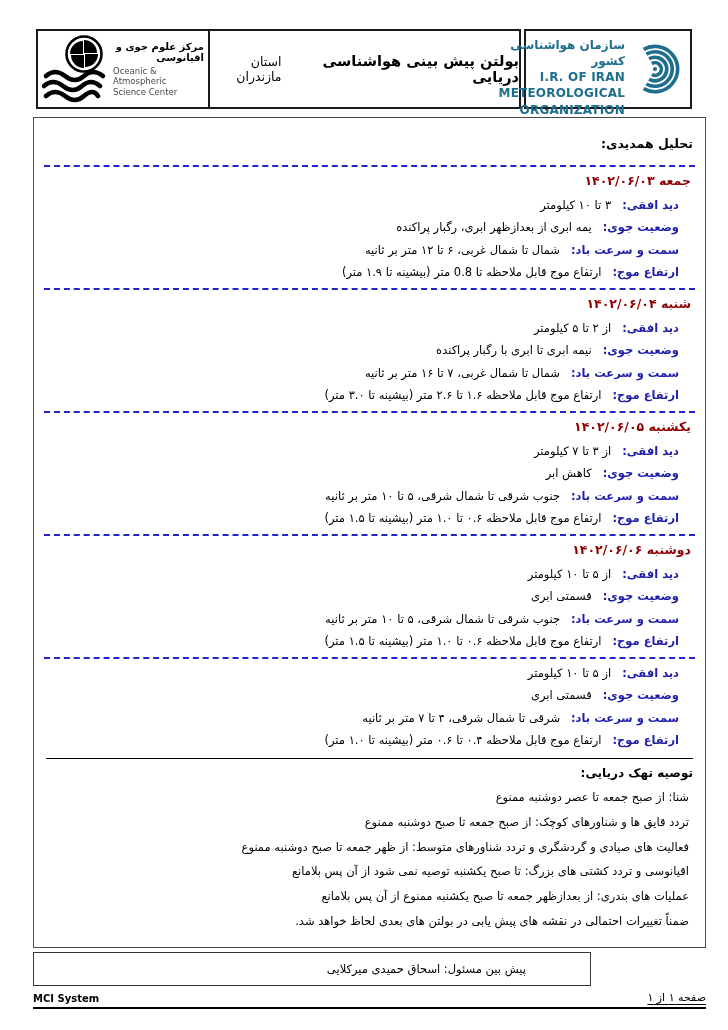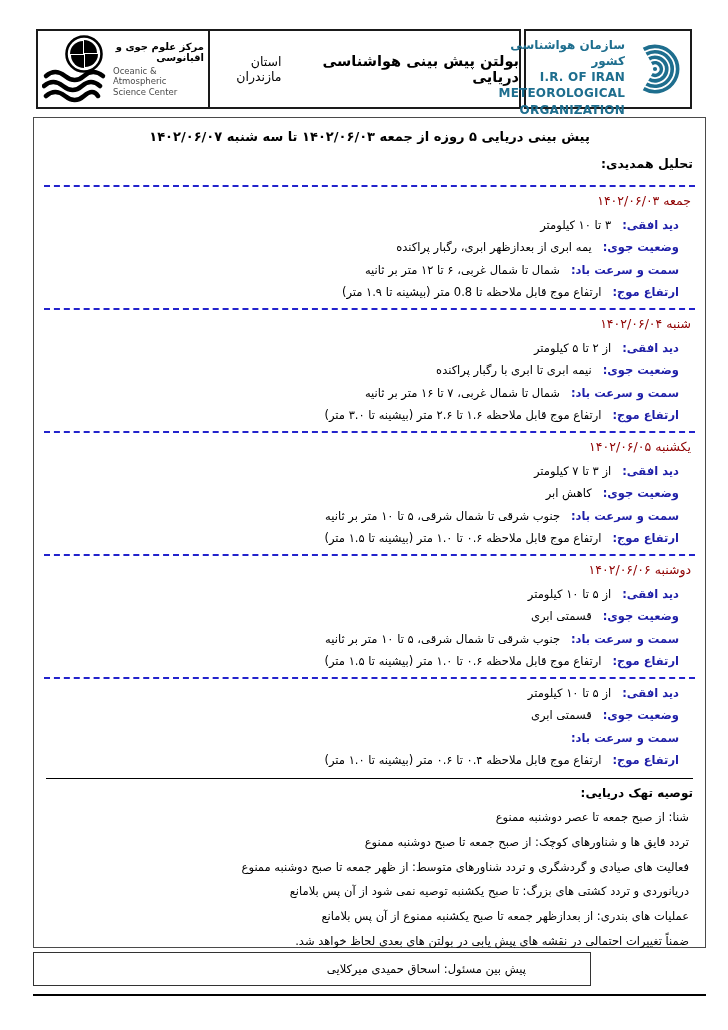--- a/index.html
+++ b/index.html
@@ -24,21 +24,21 @@
   .irimo-fa{font-size:12px;font-weight:bold;line-height:1.3;}
   .irimo-en{font-size:12px;font-weight:bold;line-height:1.35;letter-spacing:.2px;}
   
   .main-box{
     position:absolute;top:117px;left:33px;width:673px;height:831px;box-sizing:border-box;
     border:1.5px solid #4a4a4a;padding:6px 10px 0 10px;direction:rtl;background:#fff;
   }
   .bulletin-title{text-align:center;font-weight:bold;font-size:13px;margin-top:5px;}
   .synoptic{text-align:right;font-weight:bold;font-size:12.5px;margin:12px 2px 14px;}
   .dotted-sep{border-top:2px dashed #2323cc;height:0;margin:7px 0 6px;}
-  .day-title{color:#8f0000;font-weight:normal;font-size:12.5px;margin:5px 4px 9px;}
+  .day-title{color:#8f0000;font-weight:bold;font-size:12.5px;margin:5px 4px 9px;}
   .frow{display:flex;gap:11px;margin:0 16px 5px 0;font-size:11.5px;line-height:1.5;}
   .flabel{color:#1f1fa8;font-weight:bold;white-space:nowrap;}
   .fval{color:#000;}
   .solid-sep{border-top:1.5px solid #000;height:0;margin:9px 2px 7px;}
   .advisory-heading{font-weight:bold;font-size:12px;text-align:right;margin:3px 2px 9px;}
   .advisory-line{font-size:11.5px;text-align:right;margin:0 6px 7.5px 0;line-height:1.5;}
   
   .forecaster-box{
     position:absolute;top:952px;left:33px;width:558px;height:34px;box-sizing:border-box;
     border:1.5px solid #333;direction:rtl;display:flex;align-items:center;background:#fff;
@@ -99,21 +99,20 @@
           <path d="M25.5 21.8 A13 13 0 1 1 25.5 44.3"></path>
           <path d="M28.5 27 A7 7 0 1 1 28.5 39.1"></path>
         </g>
         <circle cx="32" cy="33" r="2.3" fill="#1e6e8e"></circle>
       </svg>
     </span>
   </div>
 </div>
 
 <div class="main-box">
-  <div class="bulletin-title">پیش بینی دریایی ۵ روزه از جمعه ۱۴۰۲/۰۶/۰۳ تا سه شنبه ۱۴۰۲/۰۶/۰۷</div>
   <div class="synoptic">تحلیل همدیدی:</div>
   <div class="dotted-sep"></div>
 
   <section>
     <div class="day-title">جمعه ۱۴۰۲/۰۶/۰۳</div>
     <div class="frow">
       <span class="flabel">دید افقی:</span>
       <span class="fval">۳ تا ۱۰ کیلومتر</span>
     </div>
     <div class="frow">
@@ -198,36 +197,41 @@
     <div class="frow">
       <span class="flabel">دید افقی:</span>
       <span class="fval">از ۵ تا ۱۰ کیلومتر</span>
     </div>
     <div class="frow">
       <span class="flabel">وضعیت جوی:</span>
       <span class="fval">قسمتی ابری</span>
     </div>
     <div class="frow">
       <span class="flabel">سمت و سرعت باد:</span>
+      <span class="fval">شرقی تا شمال شرقی، ۴ تا ۷ متر بر ثانیه</span>
     </div>
     <div class="frow">
       <span class="flabel">ارتفاع موج:</span>
       <span class="fval">ارتفاع موج قابل ملاحظه ۰.۴ تا ۰.۶ متر (بیشینه تا ۱.۰ متر)</span>
     </div>
   </section>
 
   <div class="solid-sep"></div>
   <div class="advisory-heading">توصیه تهک دریایی:</div>
   <div class="advisory-line">شنا: از صبح جمعه تا عصر دوشنبه ممنوع</div>
   <div class="advisory-line">تردد قایق ها و شناورهای کوچک: از صبح جمعه تا صبح دوشنبه ممنوع</div>
   <div class="advisory-line">فعالیت های صیادی و گردشگری و تردد شناورهای متوسط:  از ظهر جمعه تا صبح دوشنبه ممنوع</div>
-  <div class="advisory-line">دریانوردی و تردد کشتی های بزرگ: تا صبح یکشنبه توصیه نمی شود از آن پس بلامانع</div>
+  <div class="advisory-line">اقیانوسی و تردد کشتی های بزرگ: تا صبح یکشنبه توصیه نمی شود از آن پس بلامانع</div>
   <div class="advisory-line">عملیات های بندری: از بعدازظهر جمعه  تا صبح یکشنبه ممنوع از آن پس بلامانع</div>
   <div class="advisory-line">ضمناً تغییرات احتمالی در نقشه های پیش یابی در بولتن های بعدی لحاظ خواهد شد.</div>
 </div>
 
 <div class="forecaster-box">
   <span class="forecaster-text">پیش بین مسئول:   اسحاق  حمیدی میرکلایی</span>
 </div>
 
 <div class="page-footer">
+  <div class="footer-row">
+    <span class="mci">MCI System</span>
+    <span class="pageno">صفحه  ۱  از  ۱</span>
+  </div>
   <hr class="footer-rule">
 </div>
 
 </body></html>

